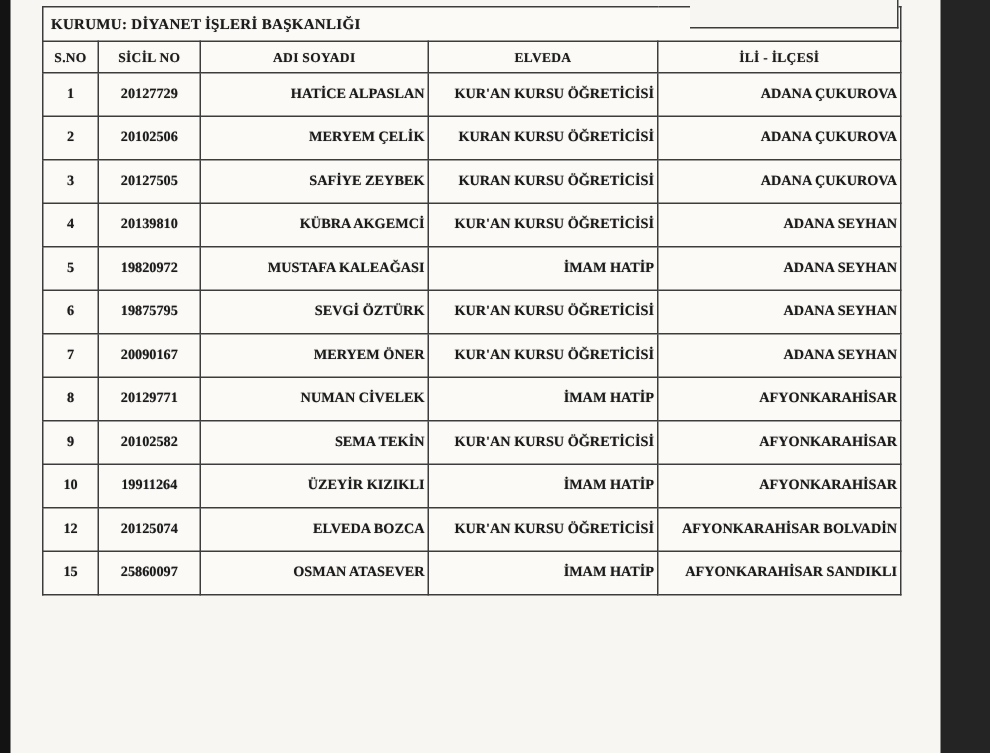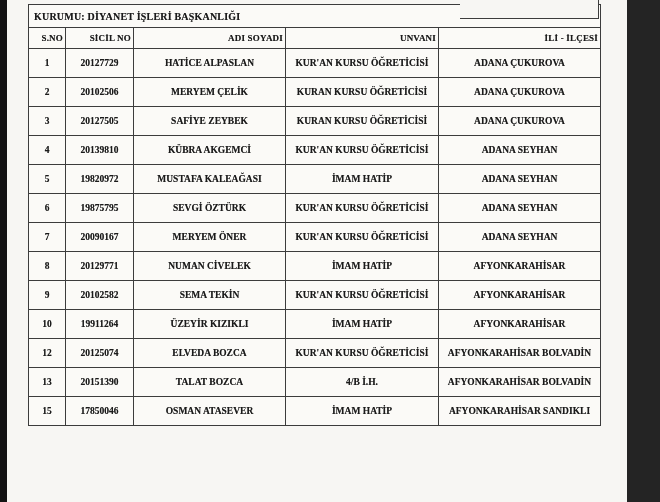--- a/index.html
+++ b/index.html
@@ -51,31 +51,31 @@
   tr.kurumu-row td {
     height: 23px;
     font-size: 10px;
     text-align: left;
     padding: 0 0 0 5px;
     letter-spacing: 0.2px;
   }
   tr.header-row th {
     height: 21px;
     font-size: 9px;
-    text-align: right;
+    text-align: center;
     padding: 0 2px;
     letter-spacing: 0.2px;
   }
   tr.data-row td {
     height: 29px;
     font-size: 9.5px;
     padding: 0 2px;
   }
   td.c-sno, td.c-sicil { text-align: center; }
-  td.c-ad, td.c-unvan, td.c-il { text-align: center; padding-left: 4px; }
+  td.c-ad, td.c-unvan, td.c-il { text-align: right; padding-left: 4px; }
   .scan-artifact {
     position: absolute;
     left: 460px;
     top: 0;
     width: 138px;
     height: 18px;
     background: #f7f6f3;
     border-right: 1px solid #3c3c3c;
     border-bottom: 1px solid #3c3c3c;
     z-index: 5;
@@ -98,21 +98,21 @@
       <col style="width:162px">
     </colgroup>
     <tbody>
       <tr class="kurumu-row">
         <td colspan="5">KURUMU: DİYANET İŞLERİ BAŞKANLIĞI</td>
       </tr>
       <tr class="header-row">
         <th>S.NO</th>
         <th>SİCİL NO</th>
         <th>ADI SOYADI</th>
-        <th>UNVANI</th>
+        <th>ELVEDA</th>
         <th>İLİ - İLÇESİ</th>
       </tr>
     </tbody>
     <tbody>
         <tr class="data-row">
           <td class="c-sno">1</td>
           <td class="c-sicil">20127729</td>
           <td class="c-ad">HATİCE ALPASLAN</td>
           <td class="c-unvan">KUR'AN KURSU ÖĞRETİCİSİ</td>
           <td class="c-il">ADANA ÇUKUROVA</td>
@@ -181,28 +181,21 @@
           <td class="c-il">AFYONKARAHİSAR</td>
         </tr>
         <tr class="data-row">
           <td class="c-sno">12</td>
           <td class="c-sicil">20125074</td>
           <td class="c-ad">ELVEDA BOZCA</td>
           <td class="c-unvan">KUR'AN KURSU ÖĞRETİCİSİ</td>
           <td class="c-il">AFYONKARAHİSAR BOLVADİN</td>
         </tr>
         <tr class="data-row">
-          <td class="c-sno">13</td>
-          <td class="c-sicil">20151390</td>
-          <td class="c-ad">TALAT BOZCA</td>
-          <td class="c-unvan">4/B İ.H.</td>
-          <td class="c-il">AFYONKARAHİSAR BOLVADİN</td>
-        </tr>
-        <tr class="data-row">
           <td class="c-sno">15</td>
-          <td class="c-sicil">17850046</td>
+          <td class="c-sicil">25860097</td>
           <td class="c-ad">OSMAN ATASEVER</td>
           <td class="c-unvan">İMAM HATİP</td>
           <td class="c-il">AFYONKARAHİSAR SANDIKLI</td>
         </tr>
       </tbody>
   </table>
 </div>
 
 </body></html>

